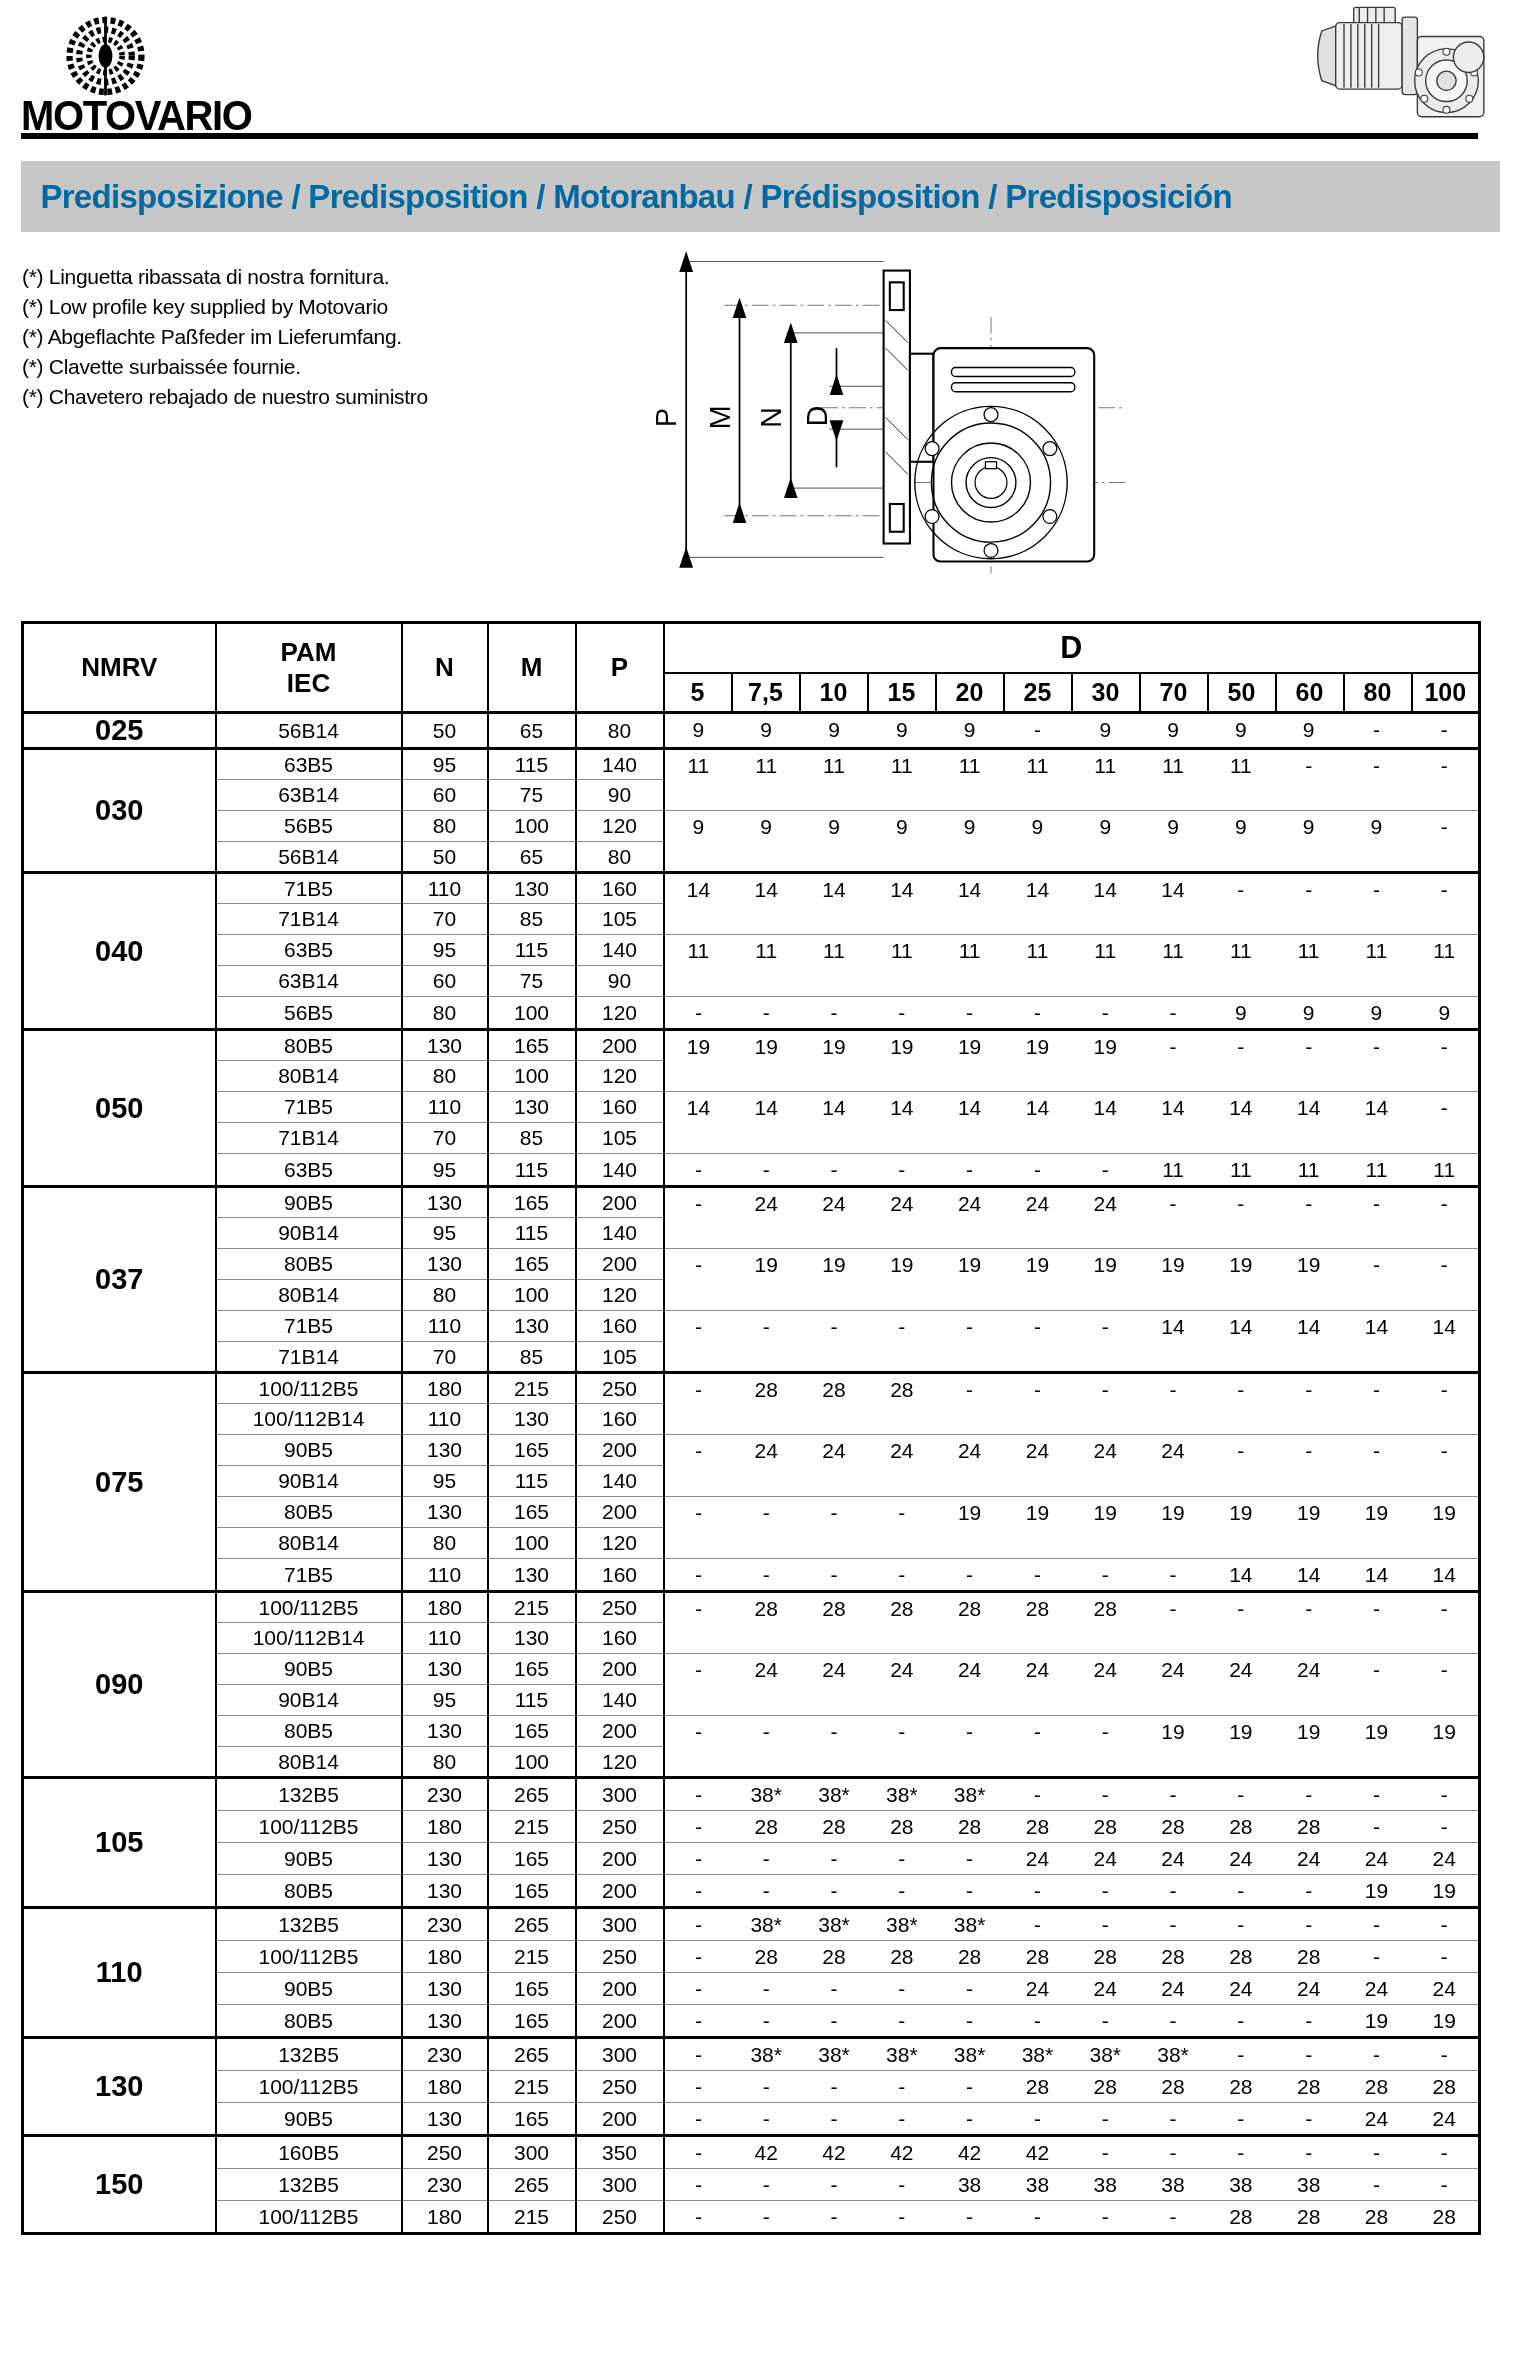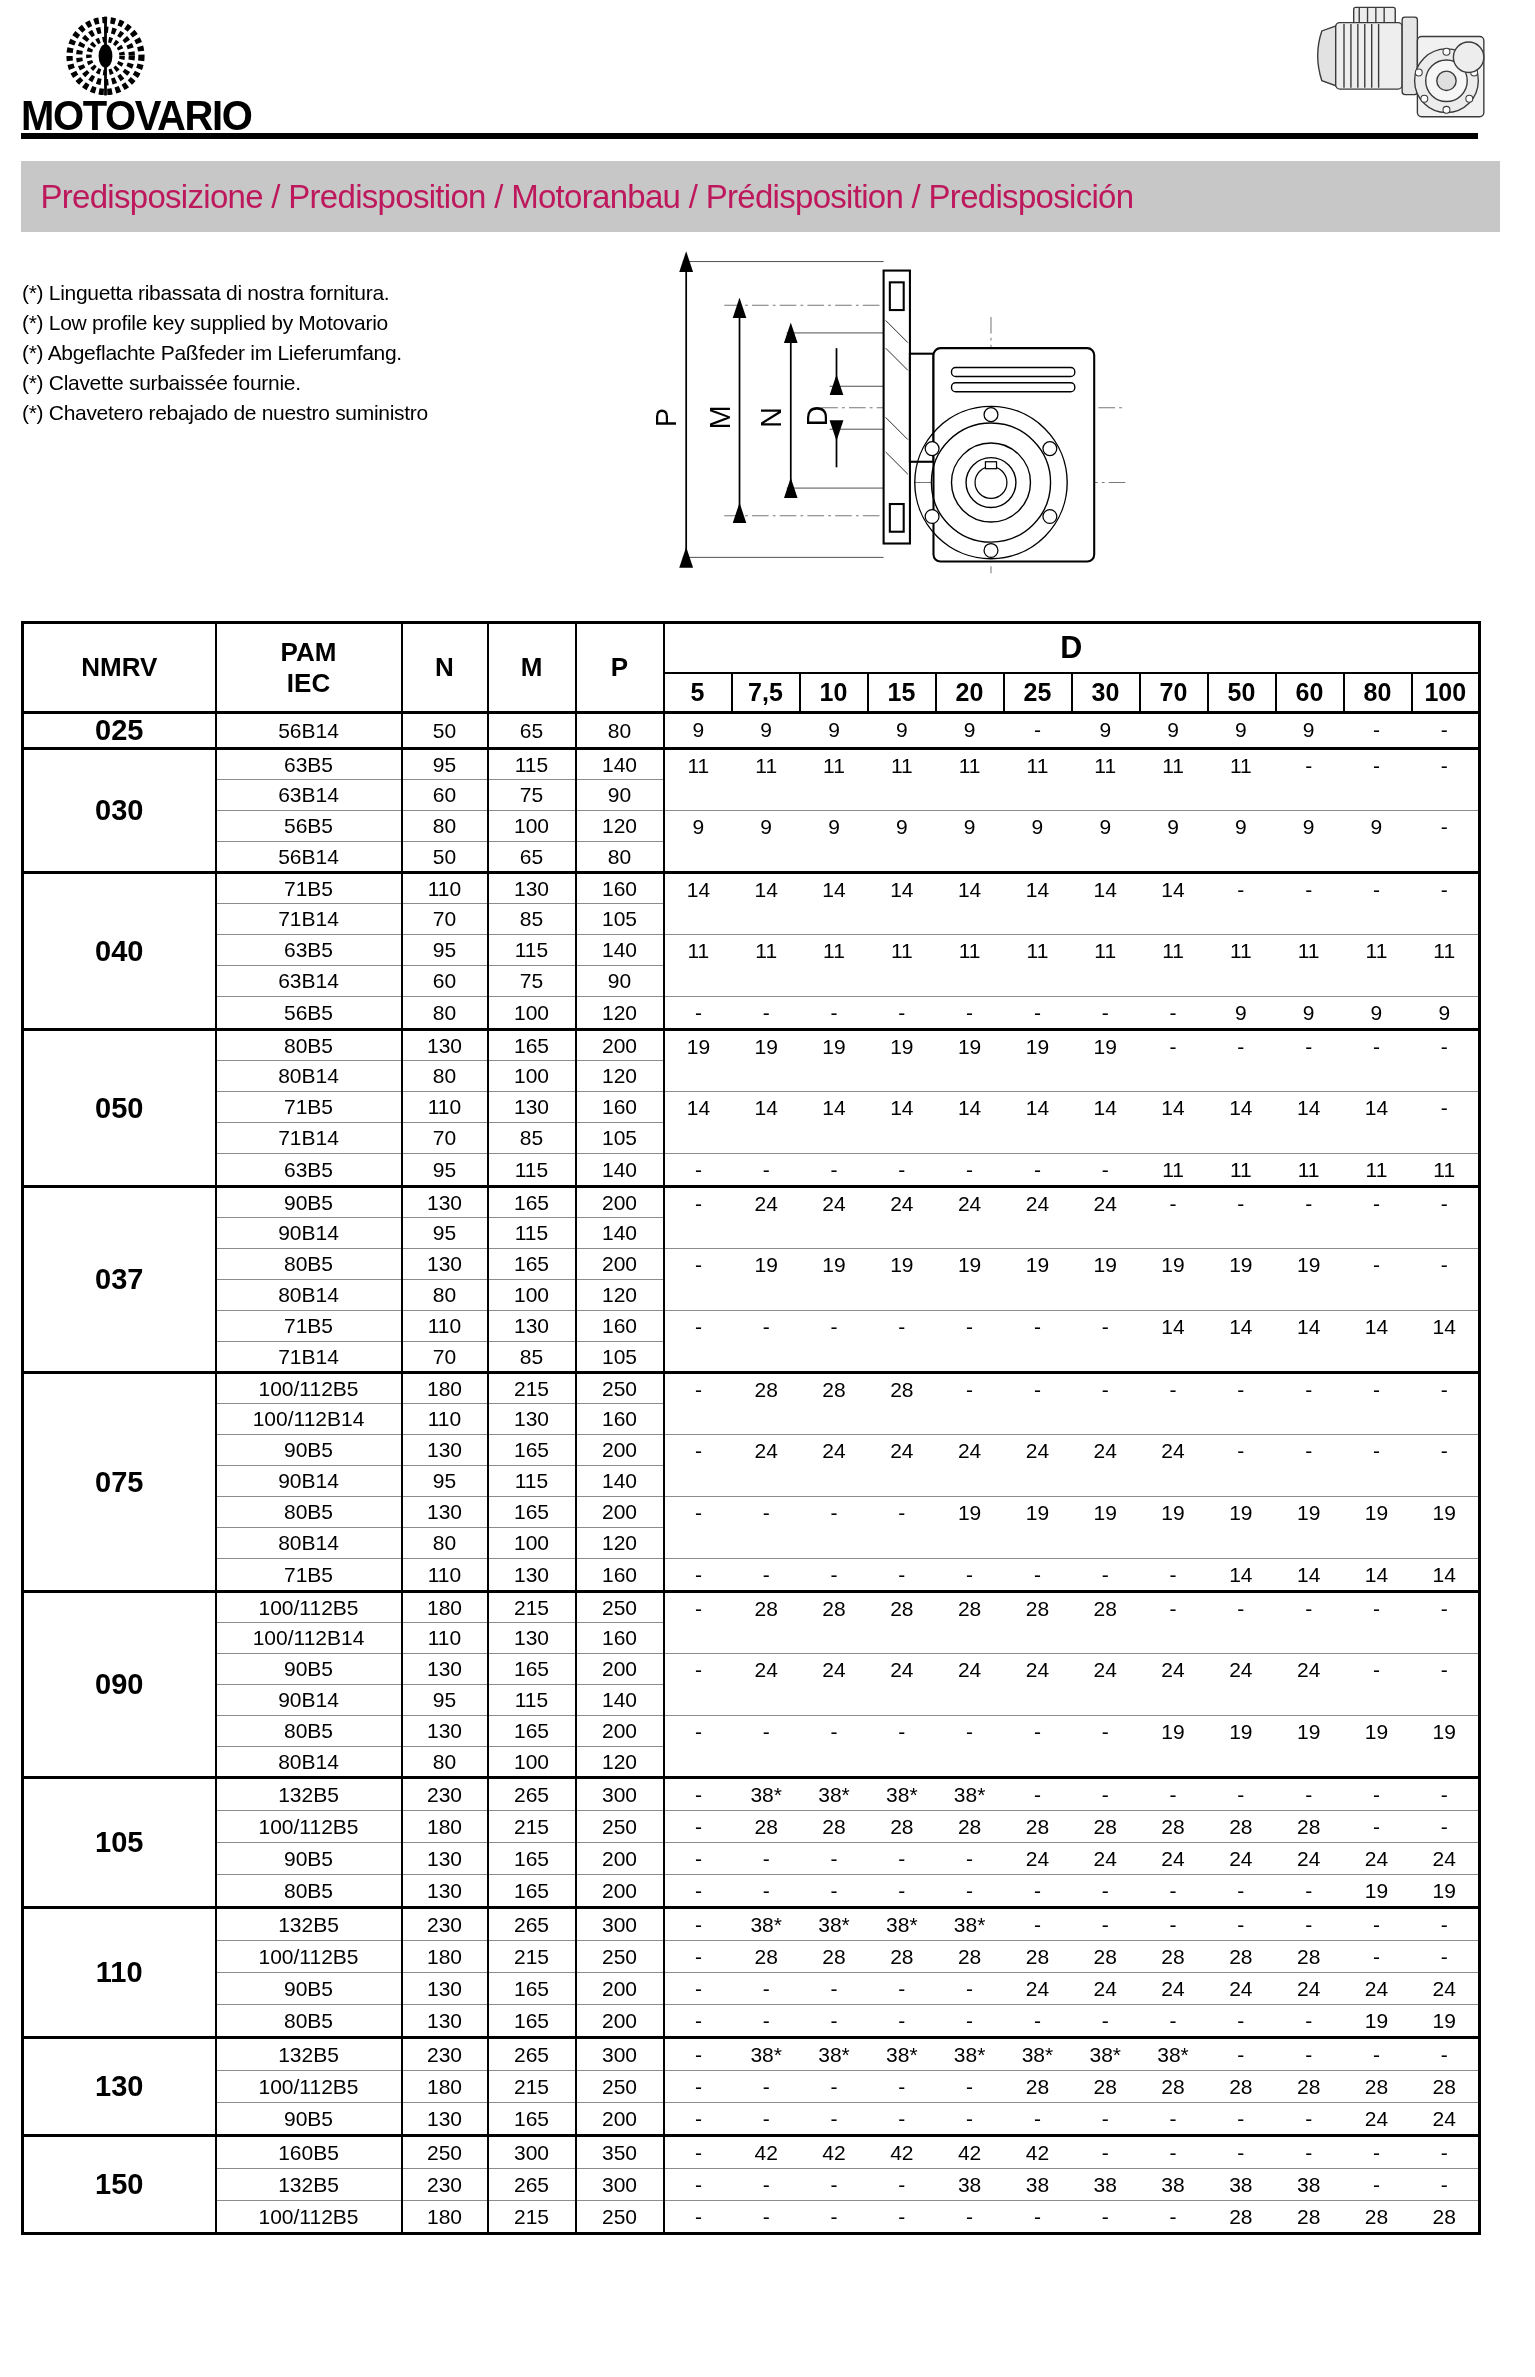--- a/index.html
+++ b/index.html
@@ -9,26 +9,26 @@
   
   .logo-block { position:absolute; left:21px; top:12.5px; width:291px; }
   .logo-gear { position:absolute; left:43px; top:2.8px; }
   .brand { position:absolute; left:0px; top:78px; font-size:40px; font-weight:800;
            letter-spacing:-1.4px; transform:scaleY(1.08); transform-origin:left top; }
   .motor-art { position:absolute; left:1308px; top:2.8px; }
   .top-rule { position:absolute; left:21px; top:133px; width:1457px; height:6.2px; background:#000; }
 
   .title-bar { position:absolute; left:21px; top:161px; width:1479px; height:71px;
                background:#c7c7c7; display:flex; align-items:center; }
-  .title-bar span { color:#be185d; font-weight:normal; font-size:33px; padding-left:19.4px;
+  .title-bar span { color:#0369a1; font-weight:bold; font-size:33px; padding-left:19.4px;
                     letter-spacing:-0.7px; }
 
   
   .notes { position:absolute; left:22px; top:262px; font-size:21px; line-height:30px;
-           letter-spacing:-0.3px;margin-top:16px; }
+           letter-spacing:-0.3px; }
 
   
   .dim-drawing { position:absolute; left:655px; top:244px; }
   .dim-label { font-size:42px; font-family:"Liberation Sans", sans-serif; }
 
   
   .spec-table-wrap { position:absolute; left:21px; top:621px;border-radius:17px; }
   table { border-collapse:collapse; table-layout:fixed; width:1451px;
           border:3.5px solid #000; }
   th, td { padding:0; text-align:center; vertical-align:middle; }

